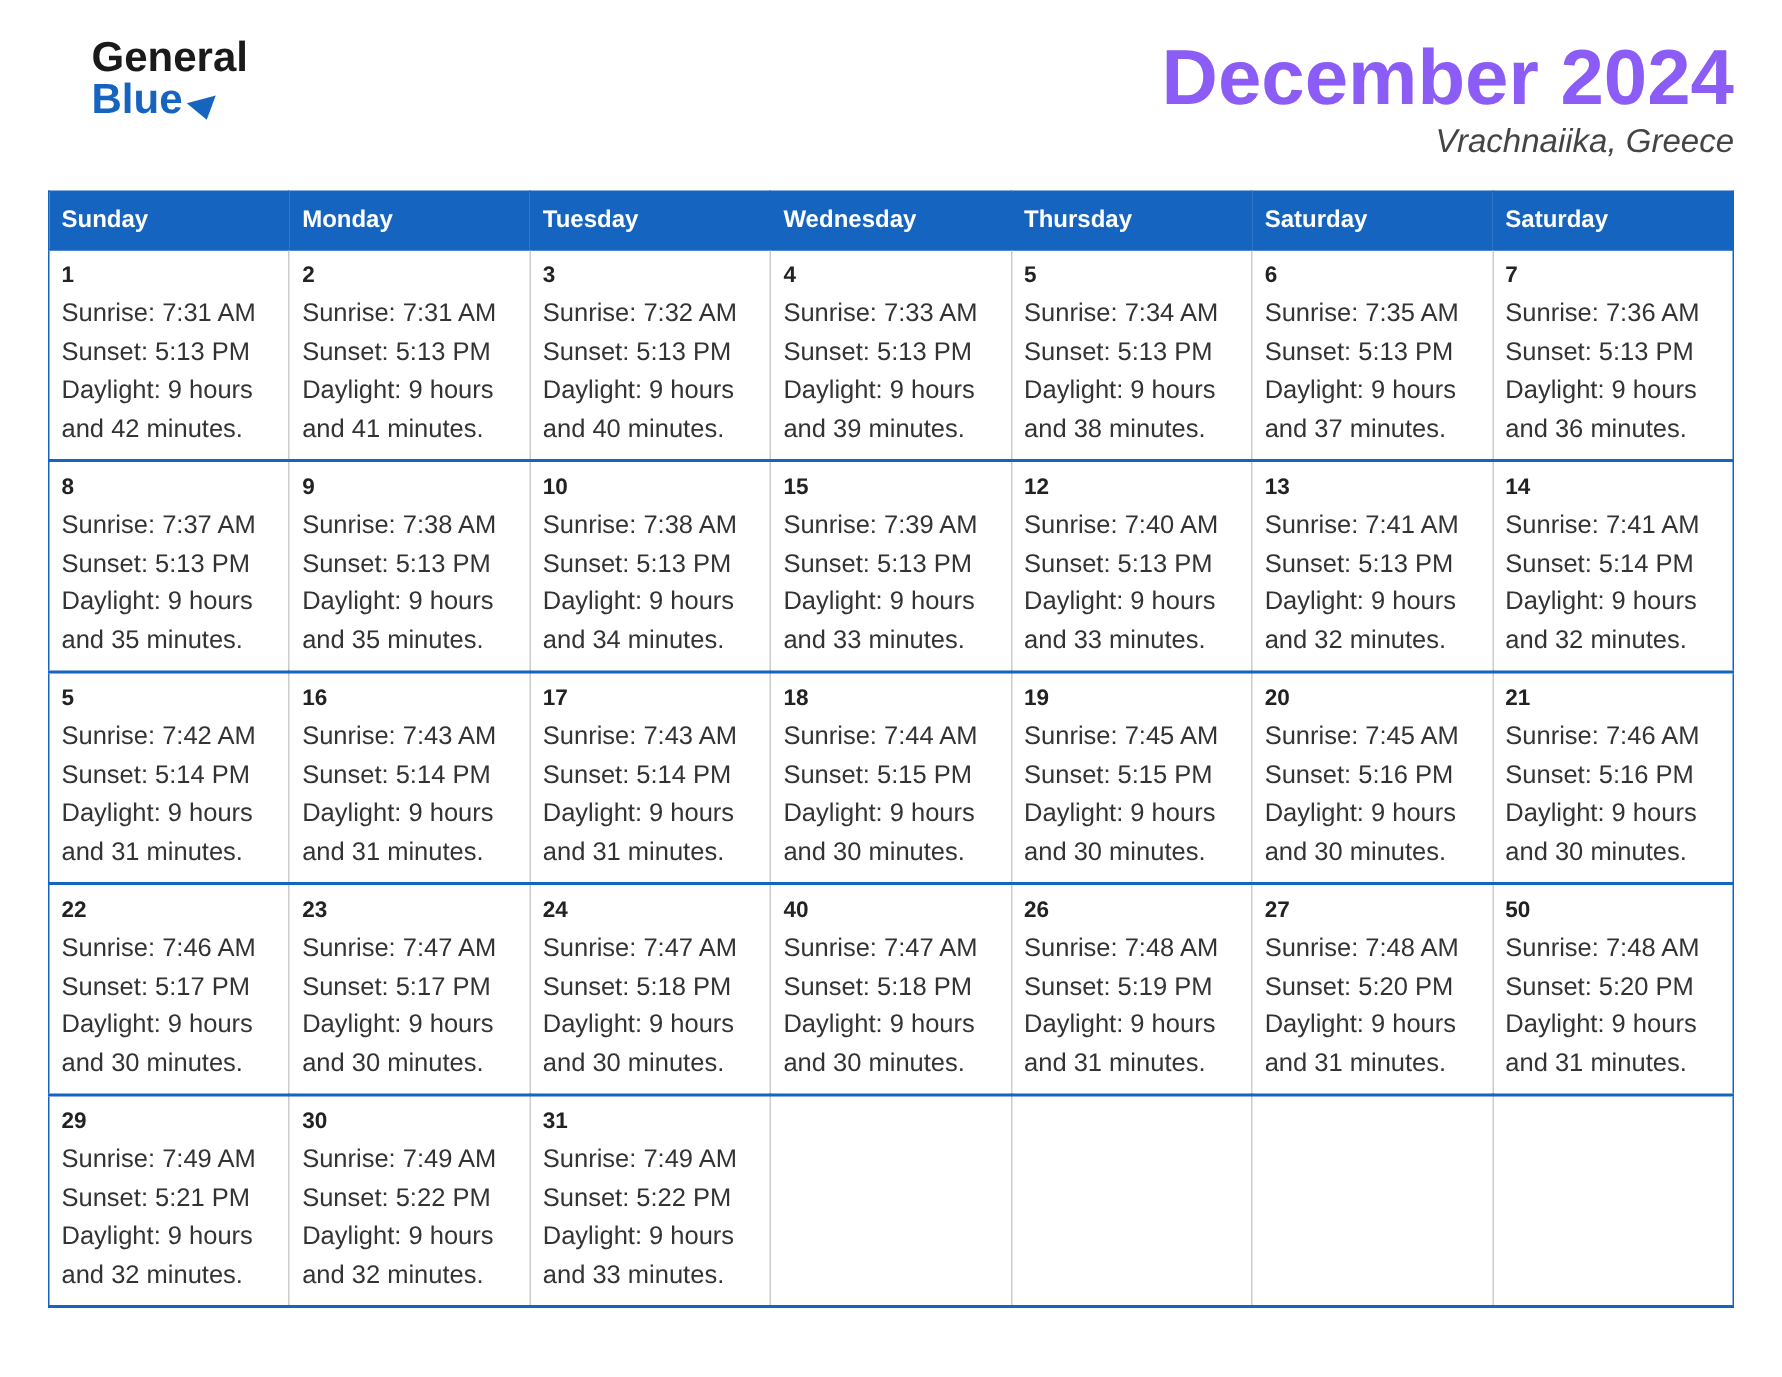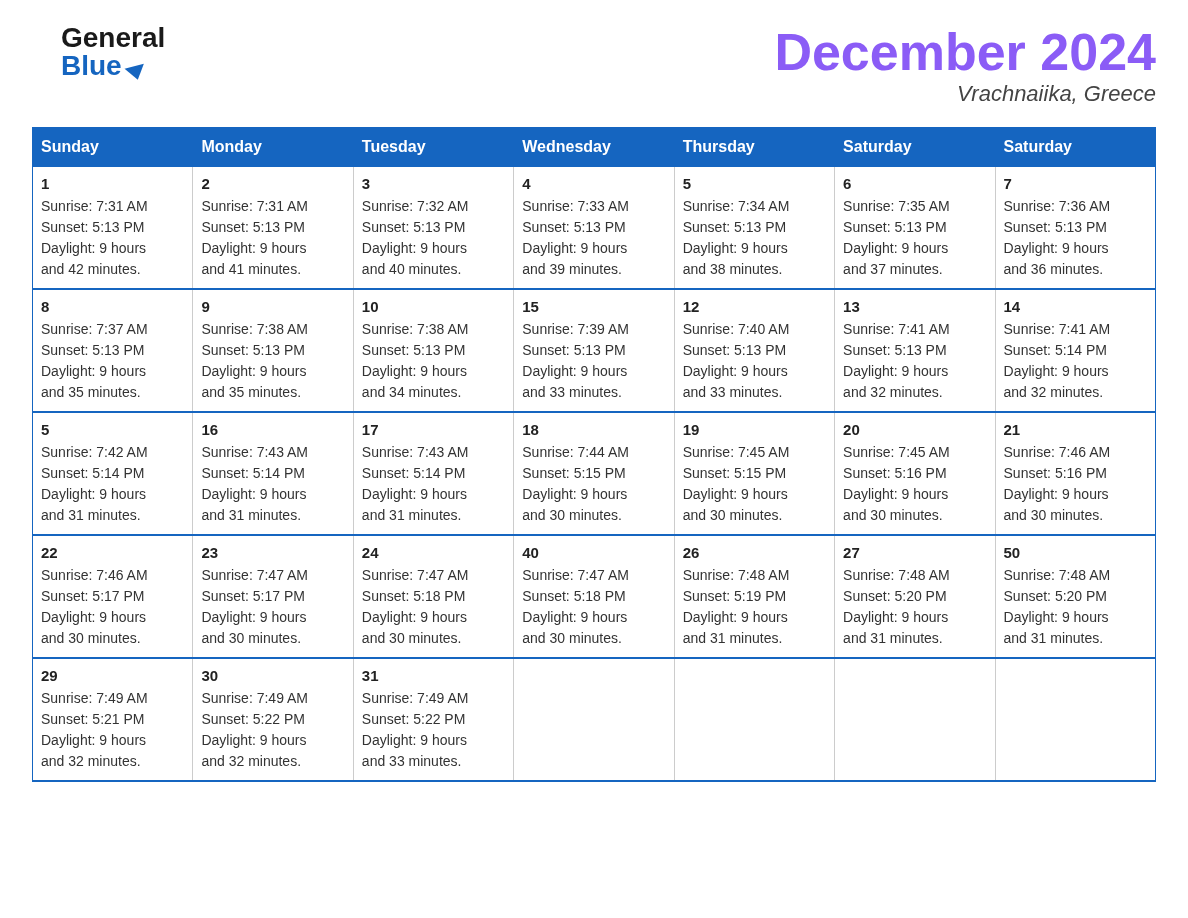--- a/index.html
+++ b/index.html
@@ -94,21 +94,21 @@
     tbody td:last-child {
       border-right: 1px solid #1565c0;
     }
     .day-num {
       font-size: 15px;
       font-weight: bold;
       margin-bottom: 4px;
       display: block;
     }
     .day-info {
-      font-size: 14px;
+      font-size: 17px;
       line-height: 1.5;
       color: #333;
     }
     .empty-cell {
       background: #fff;
     }
   </style>
 </head>
 <body>
 

